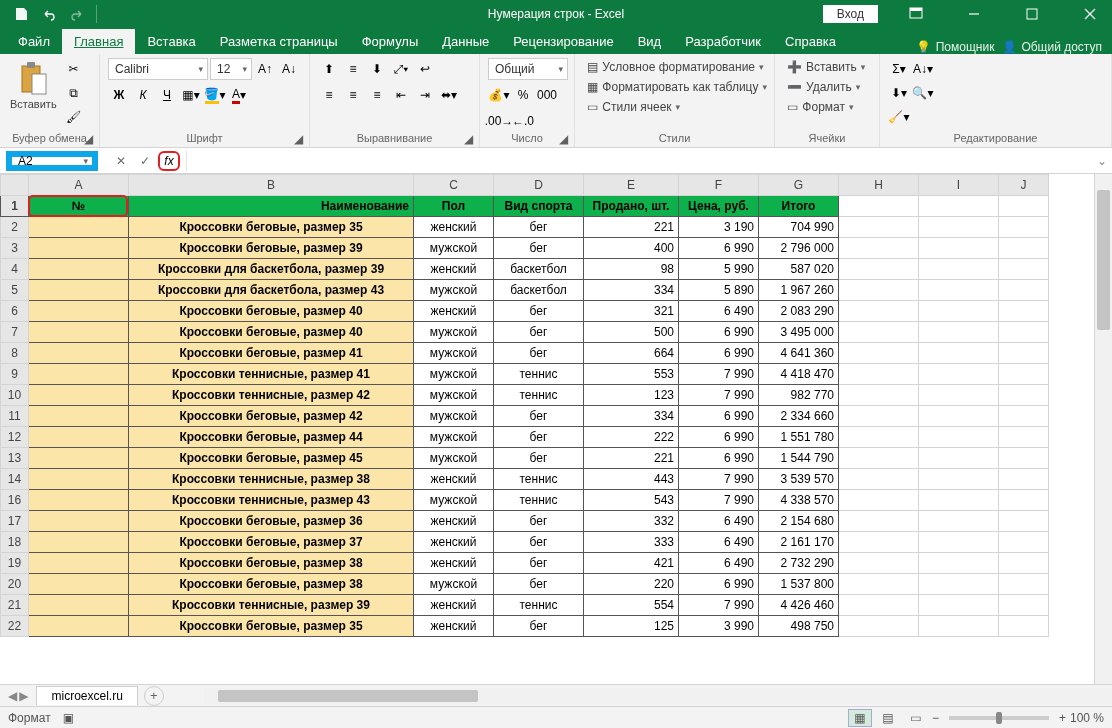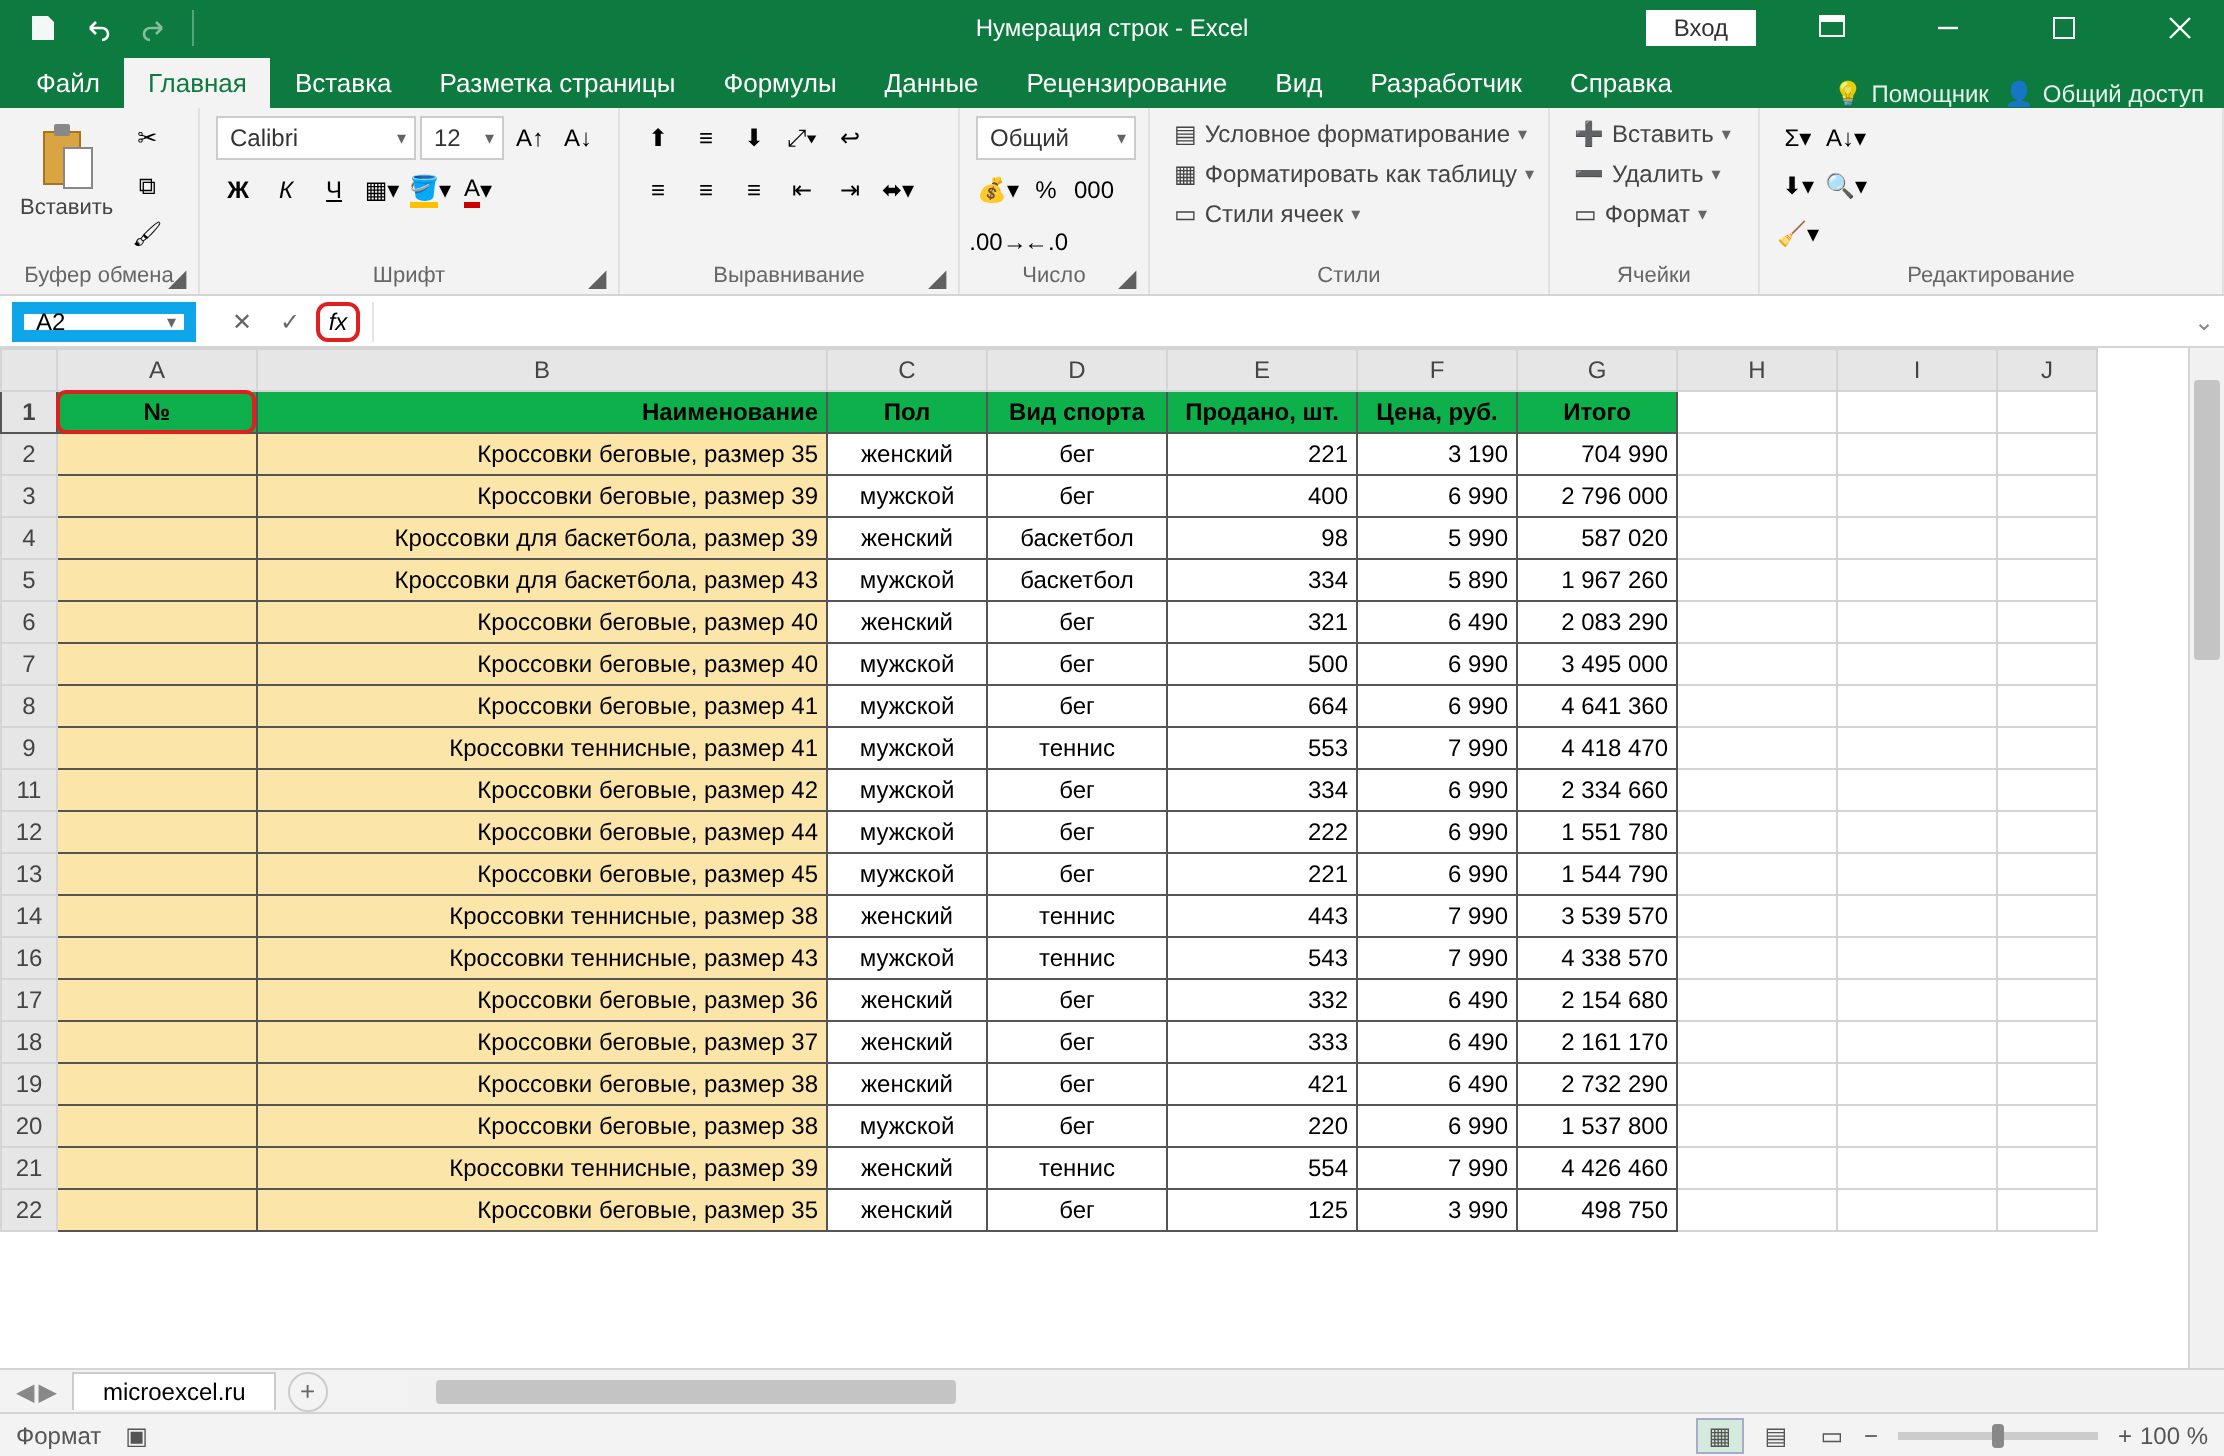--- a/index.html
+++ b/index.html
@@ -11,21 +11,21 @@
 .qat-btn { width: 26px; height: 24px; display: flex; align-items: center; justify-content: center; cursor: pointer; }
 .qat-sep { width: 1px; height: 18px; background: rgba(255,255,255,0.3); margin: 0 4px; }
 .title-text { position: absolute; left: 50%; transform: translateX(-50%); font-size: 12px; }
 .title-right { margin-left: auto; display: flex; align-items: center; gap: 18px; padding-right: 2px; }
 .login-btn { background: #fff; color: #333; padding: 2px 14px; font-size: 12px; cursor: pointer; }
 .win-btn { width: 40px; height: 28px; display: flex; align-items: center; justify-content: center; cursor: pointer; }
 
 
 .tabs { height: 26px; background: #0d7a3f; display: flex; align-items: flex-end; padding-left: 6px; }
 .tab { padding: 5px 12px; color: #fff; font-size: 13px; cursor: pointer; }
-.tab.active { background: #f3f3f3; color: #0d7a3f; }
+.tab.active { background: #f3f3f3; color: #0d7a3f; text-decoration: underline; }
 .tabs-right { margin-left: auto; display: flex; align-items: center; padding-right: 10px; gap: 8px; color: #fff; }
 .tell-me { display: flex; align-items: center; gap: 4px; font-size: 12px; opacity: 0.9; }
 
 
 .ribbon { height: 94px; background: #f3f3f3; border-bottom: 1px solid #d4d4d4; display: flex; }
 .rgroup { border-right: 1px solid #e1e1e1; padding: 4px 8px 2px; display: flex; flex-direction: column; justify-content: space-between; position: relative; }
 .rgroup-label { text-align: center; font-size: 11px; color: #666; padding-bottom: 1px; }
 .rgroup-body { display: flex; align-items: flex-start; gap: 4px; flex: 1; }
 .dlg-launcher { position: absolute; right: 3px; bottom: 3px; width: 12px; height: 12px; cursor: pointer; opacity: 0.6; }
 .rbtn { display: flex; flex-direction: column; align-items: center; gap: 2px; cursor: pointer; padding: 2px; font-size: 11px; color: #444; }
@@ -52,21 +52,21 @@
 .sheet-inner { flex: 1; display: flex; flex-direction: column; overflow: hidden; position: relative; }
 .grid-wrap { position: relative; }
 table.grid { border-collapse: collapse; table-layout: fixed; }
 .grid th, .grid td { border: 1px solid #d4d4d4; height: 21px; padding: 0 4px; overflow: hidden; white-space: nowrap; text-overflow: clip; }
 .grid thead th { background: #e6e6e6; font-weight: normal; font-size: 12px; color: #444; text-align: center; }
 .grid .rowhdr { background: #e6e6e6; text-align: center; font-size: 12px; color: #444; width: 28px; }
 .corner { background: #e6e6e6; width: 28px; }
 .hdr-row td { background: #0db04a; color: #000; font-weight: bold; text-align: center; border: 1px solid #555; }
 .hdr-row td.left { text-align: right; }
 .data-row td.c-a { background: #fce5a8; border: 1px solid #555; }
-.data-row td.c-b { background: #fce5a8; border: 1px solid #555; text-align: right; }
+.data-row td.c-b { background: #fce5a8; border: 1px solid #555; text-align: center; font-weight: bold; }
 .data-row td.c-c, .data-row td.c-d { text-align: center; border: 1px solid #555; }
 .data-row td.c-e, .data-row td.c-f, .data-row td.c-g { text-align: right; border: 1px solid #555; }
 .data-row td.c-x { border: 1px solid #d4d4d4; }
 .sel-cell { position: absolute; border: 2px solid #e02020; border-radius: 5px; pointer-events: none; }
 .vscroll { width: 18px; background: #f1f1f1; border-left: 1px solid #d4d4d4; position: relative; }
 .vscroll-thumb { position: absolute; left: 2px; right: 2px; top: 16px; height: 140px; background: #c4c4c4; border-radius: 2px; }
 
 
 .sheettabs { height: 22px; border-top: 1px solid #d4d4d4; display: flex; align-items: center; background: #f3f3f3; font-size: 12px; }
 .stab-nav { display: flex; gap: 2px; padding: 0 8px; color: #888; }
@@ -450,20 +450,33 @@
               <td class="c-c">мужской</td>
               <td class="c-d">теннис</td>
               <td class="c-e">553</td>
               <td class="c-f">7 990</td>
               <td class="c-g">4 418 470</td>
               <td class="c-x"></td>
               <td class="c-x"></td>
               <td class="c-x"></td>
             </tr>
             <tr class="data-row">
+              <td class="rowhdr">10</td>
+              <td class="c-a"></td>
+              <td class="c-b">Кроссовки теннисные, размер 42</td>
+              <td class="c-c">мужской</td>
+              <td class="c-d">теннис</td>
+              <td class="c-e">123</td>
+              <td class="c-f">7 990</td>
+              <td class="c-g">982 770</td>
+              <td class="c-x"></td>
+              <td class="c-x"></td>
+              <td class="c-x"></td>
+            </tr>
+            <tr class="data-row">
               <td class="rowhdr">11</td>
               <td class="c-a"></td>
               <td class="c-b">Кроссовки беговые, размер 42</td>
               <td class="c-c">мужской</td>
               <td class="c-d">бег</td>
               <td class="c-e">334</td>
               <td class="c-f">6 990</td>
               <td class="c-g">2 334 660</td>
               <td class="c-x"></td>
               <td class="c-x"></td>

